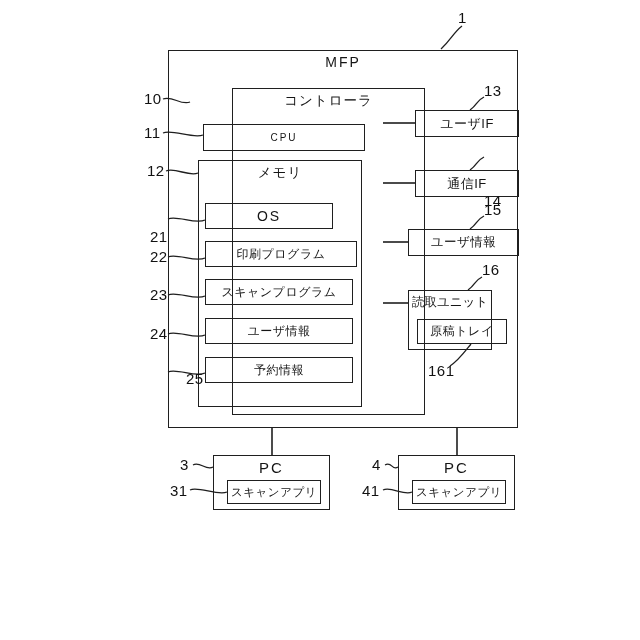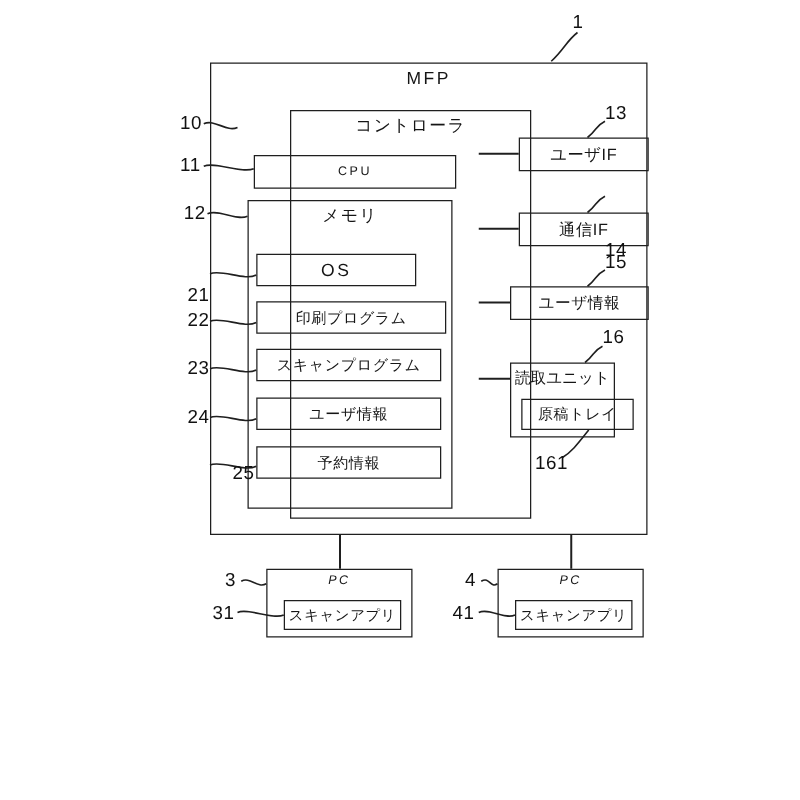--- a/index.html
+++ b/index.html
@@ -25,21 +25,21 @@
   #user-if         { left:415px; top:110px; width:104px; height:27px; }
   #comm-if         { left:415px; top:170px; width:104px; height:27px; }
   #print-engine    { left:408px; top:229px; width:111px; height:27px; font-size:12.5px; }
   #reading-unit    { left:408px; top:290px; width:84px; height:60px; }
   #reading-unit .box-title { font-size:12.5px; letter-spacing:0; }
   #document-tray   { left:417px; top:319px; width:90px;  height:25px; font-size:12px; }
   #pc-left         { left:213px; top:455px; width:117px; height:55px; }
   #scan-app-left   { left:227px; top:480px; width:94px;  height:24px; font-size:11.5px; }
   #pc-right        { left:398px; top:455px; width:117px; height:55px; }
   #scan-app-right  { left:412px; top:480px; width:94px;  height:24px; font-size:11.5px; }
-  .pc-title        { font-size:10px; letter-spacing:2px;font-style:italic; }
+  .pc-title        { font-size:15px; letter-spacing:2px; }
 
   #ref-mfp            { left:458px; top:9px;   }
   #ref-controller     { left:144px; top:90px;  }
   #ref-cpu            { left:144px; top:124px; }
   #ref-memory         { left:147px; top:162px; }
   #ref-os             { left:150px; top:228px; }
   #ref-print-program  { left:150px; top:248px; }
   #ref-scan-program   { left:150px; top:286px; }
   #ref-user-info      { left:150px; top:325px; }
   #ref-reservation-info{ left:150px; top:370px;margin-left:36px;}

